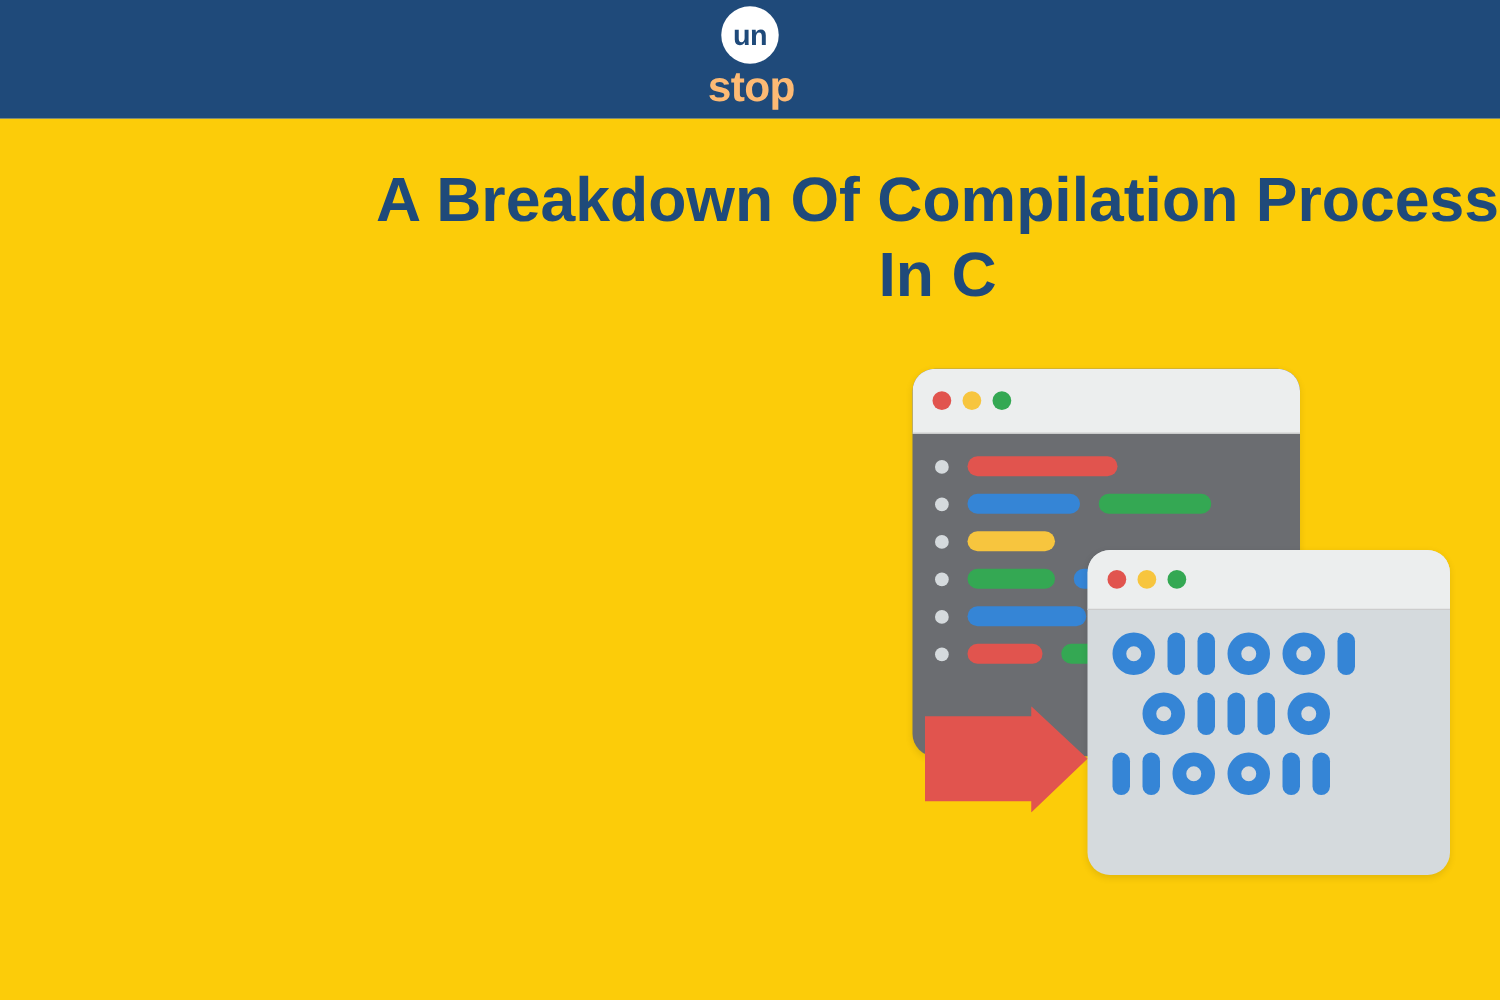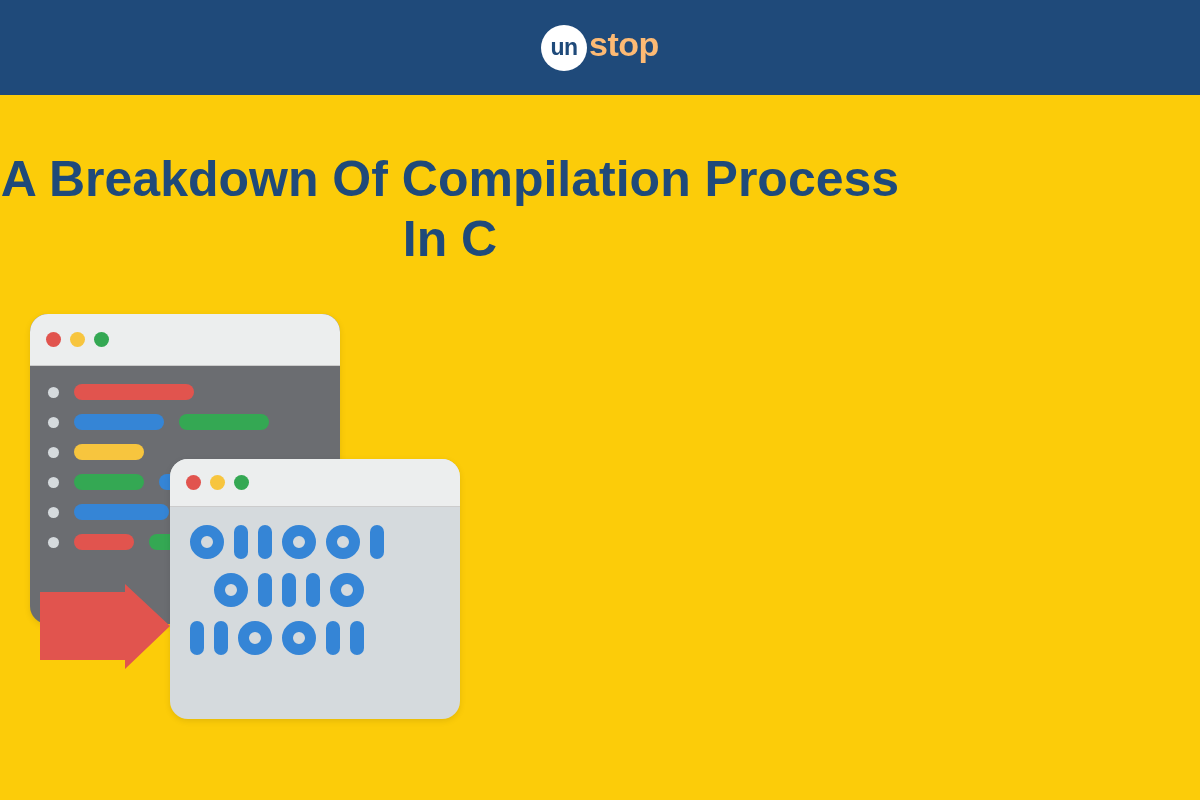--- a/index.html
+++ b/index.html
@@ -12,22 +12,23 @@
   .header {
     width: 100%;
     height: 95px;
     background: #1f4a7a;
     display: flex;
     align-items: center;
     justify-content: center;
   }
   .logo {
     display: flex;
-    align-items: flex-start;
+    align-items: center;
     gap: 0;
+    flex-direction: column;
   }
   .logo-circle {
     width: 46px;
     height: 46px;
     background: #fff;
     border-radius: 50%;
     display: flex;
     align-items: center;
     justify-content: center;
     color: #1f4a7a;
@@ -41,22 +42,22 @@
     font-size: 34px;
     margin-left: 2px;
     letter-spacing: -0.5px;
   }
   .content {
     width: 100%;
     height: 705px;
     background: #fccc09;
     display: flex;
     flex-direction: column;
-    align-items: flex-start;
-    padding-top: 54px;
+    align-items: flex-end;
+    padding-top: 35px;
   }
   .title {
     color: #1f4a7a;
     font-size: 50px;
     font-weight: 800;
     text-align: center;
     line-height: 1.2;
     max-width: 900px;
   }
   .illustration {

